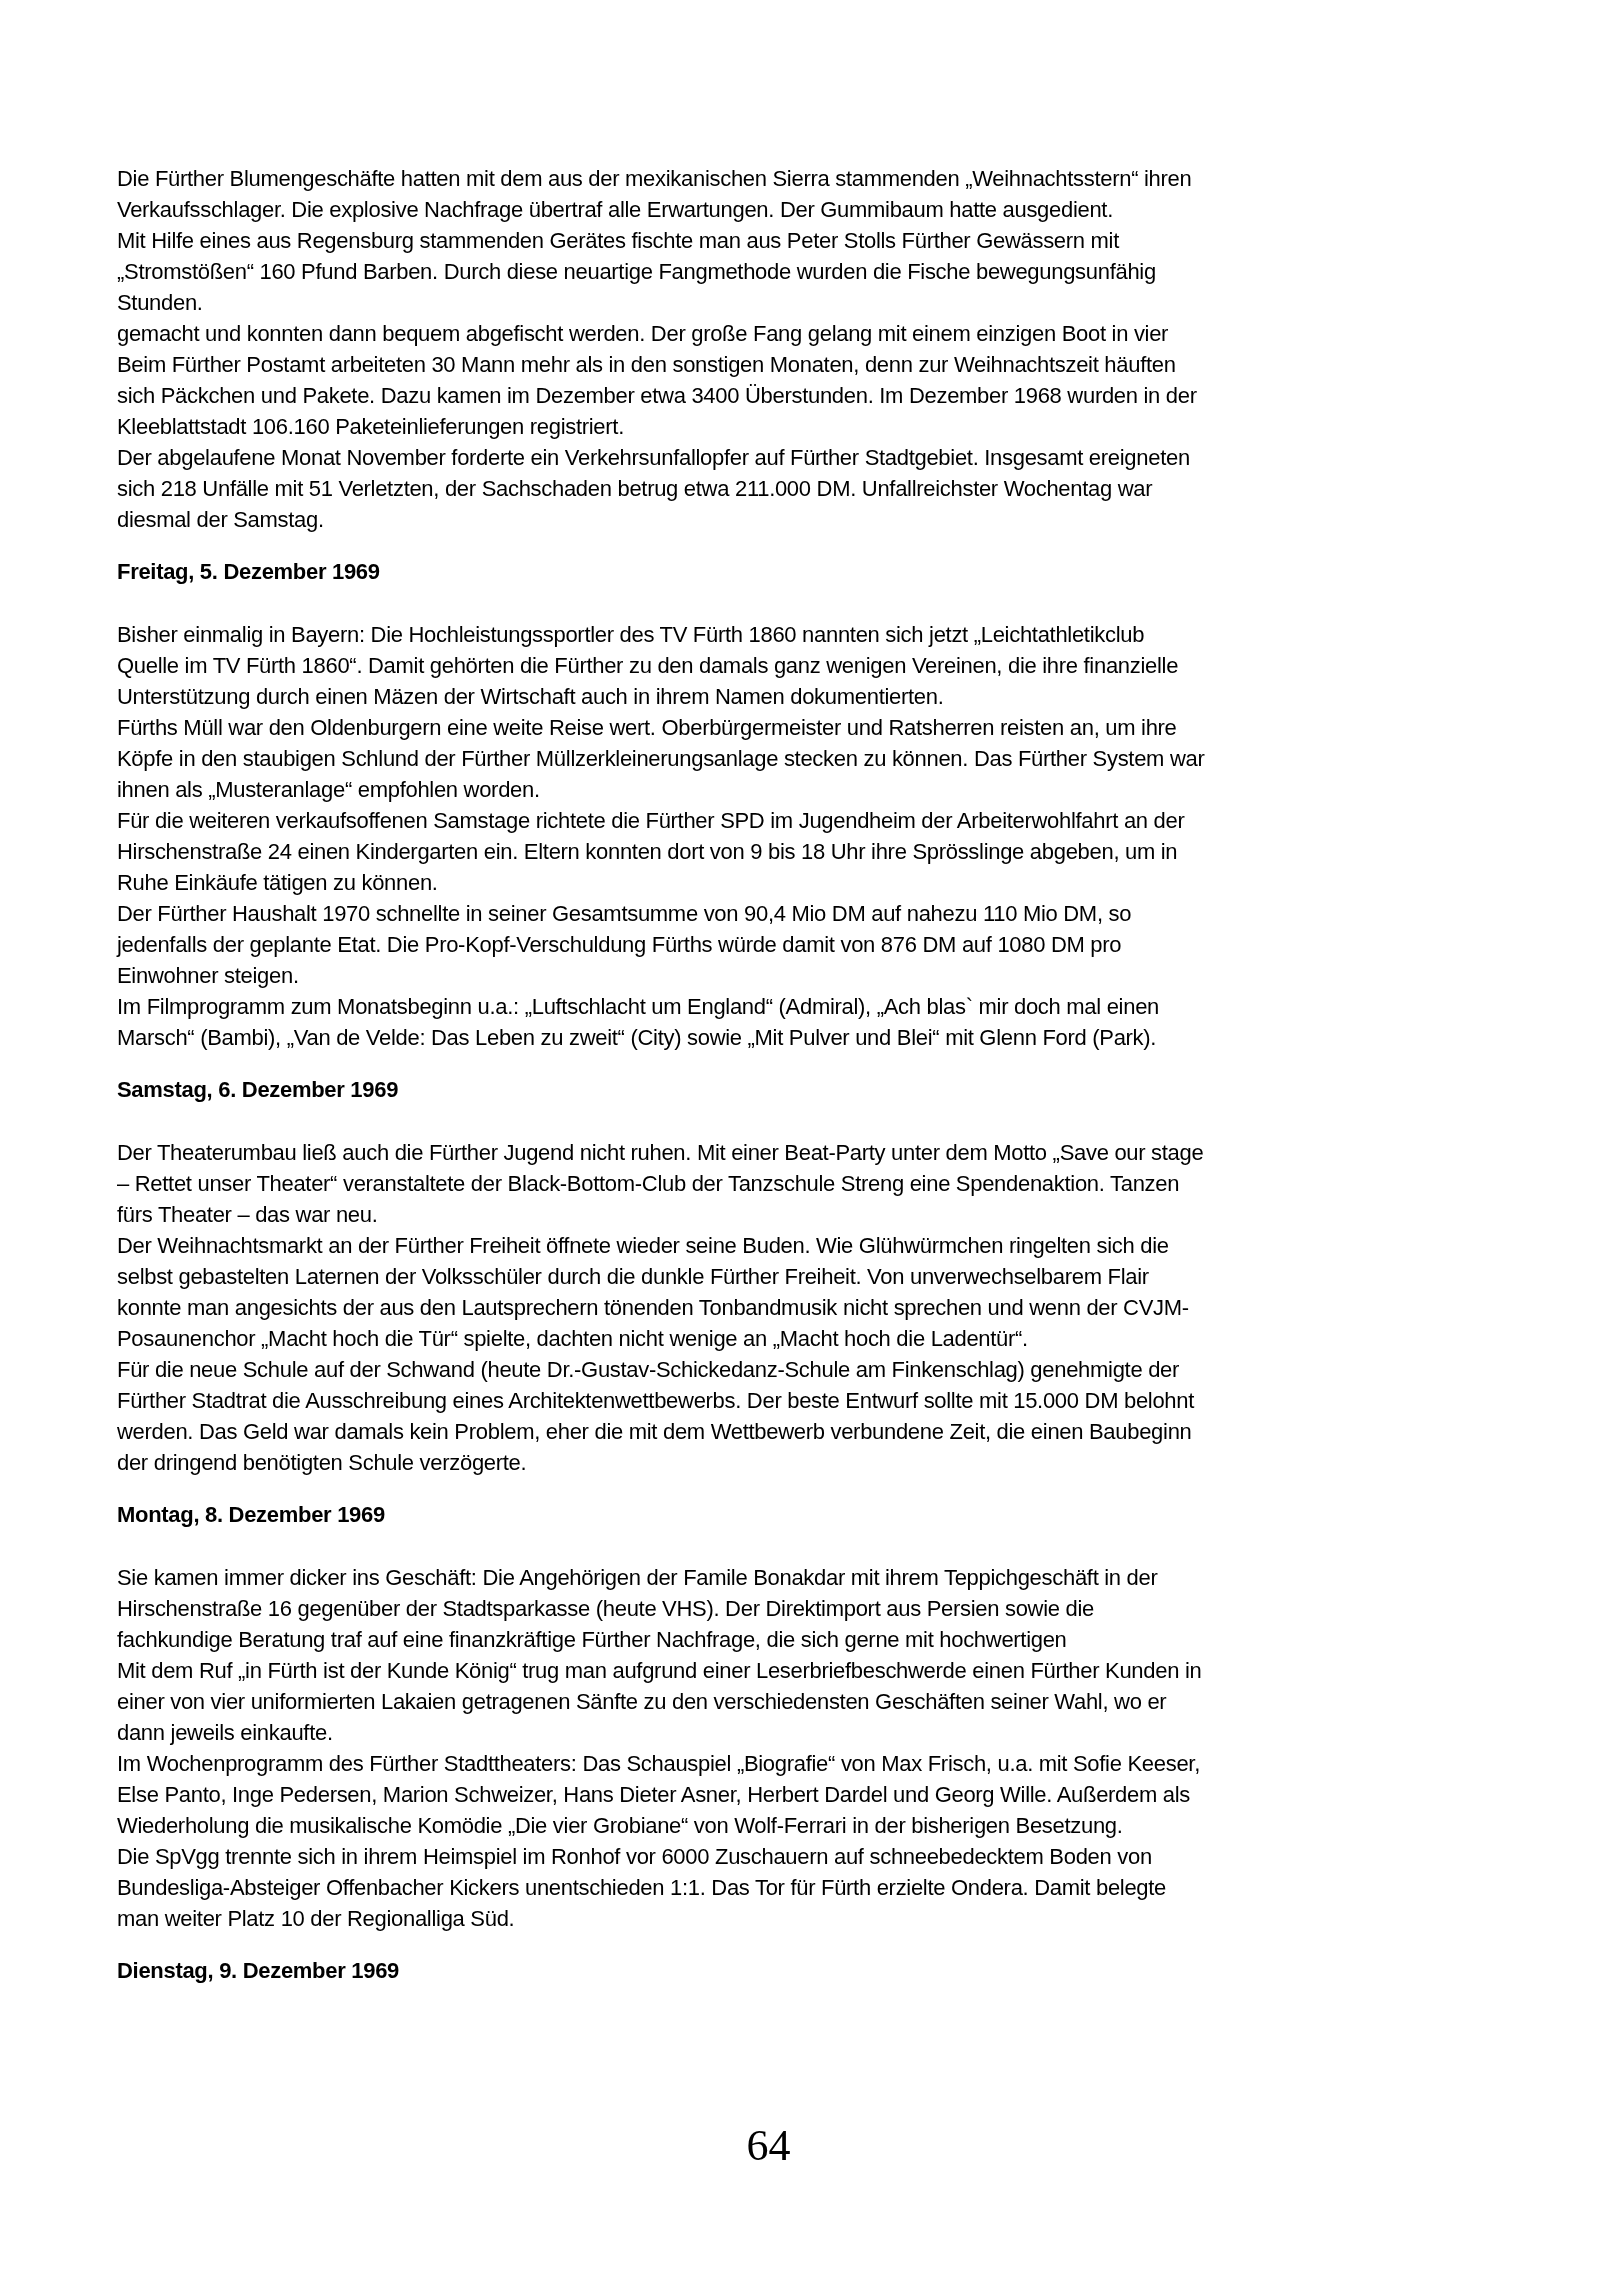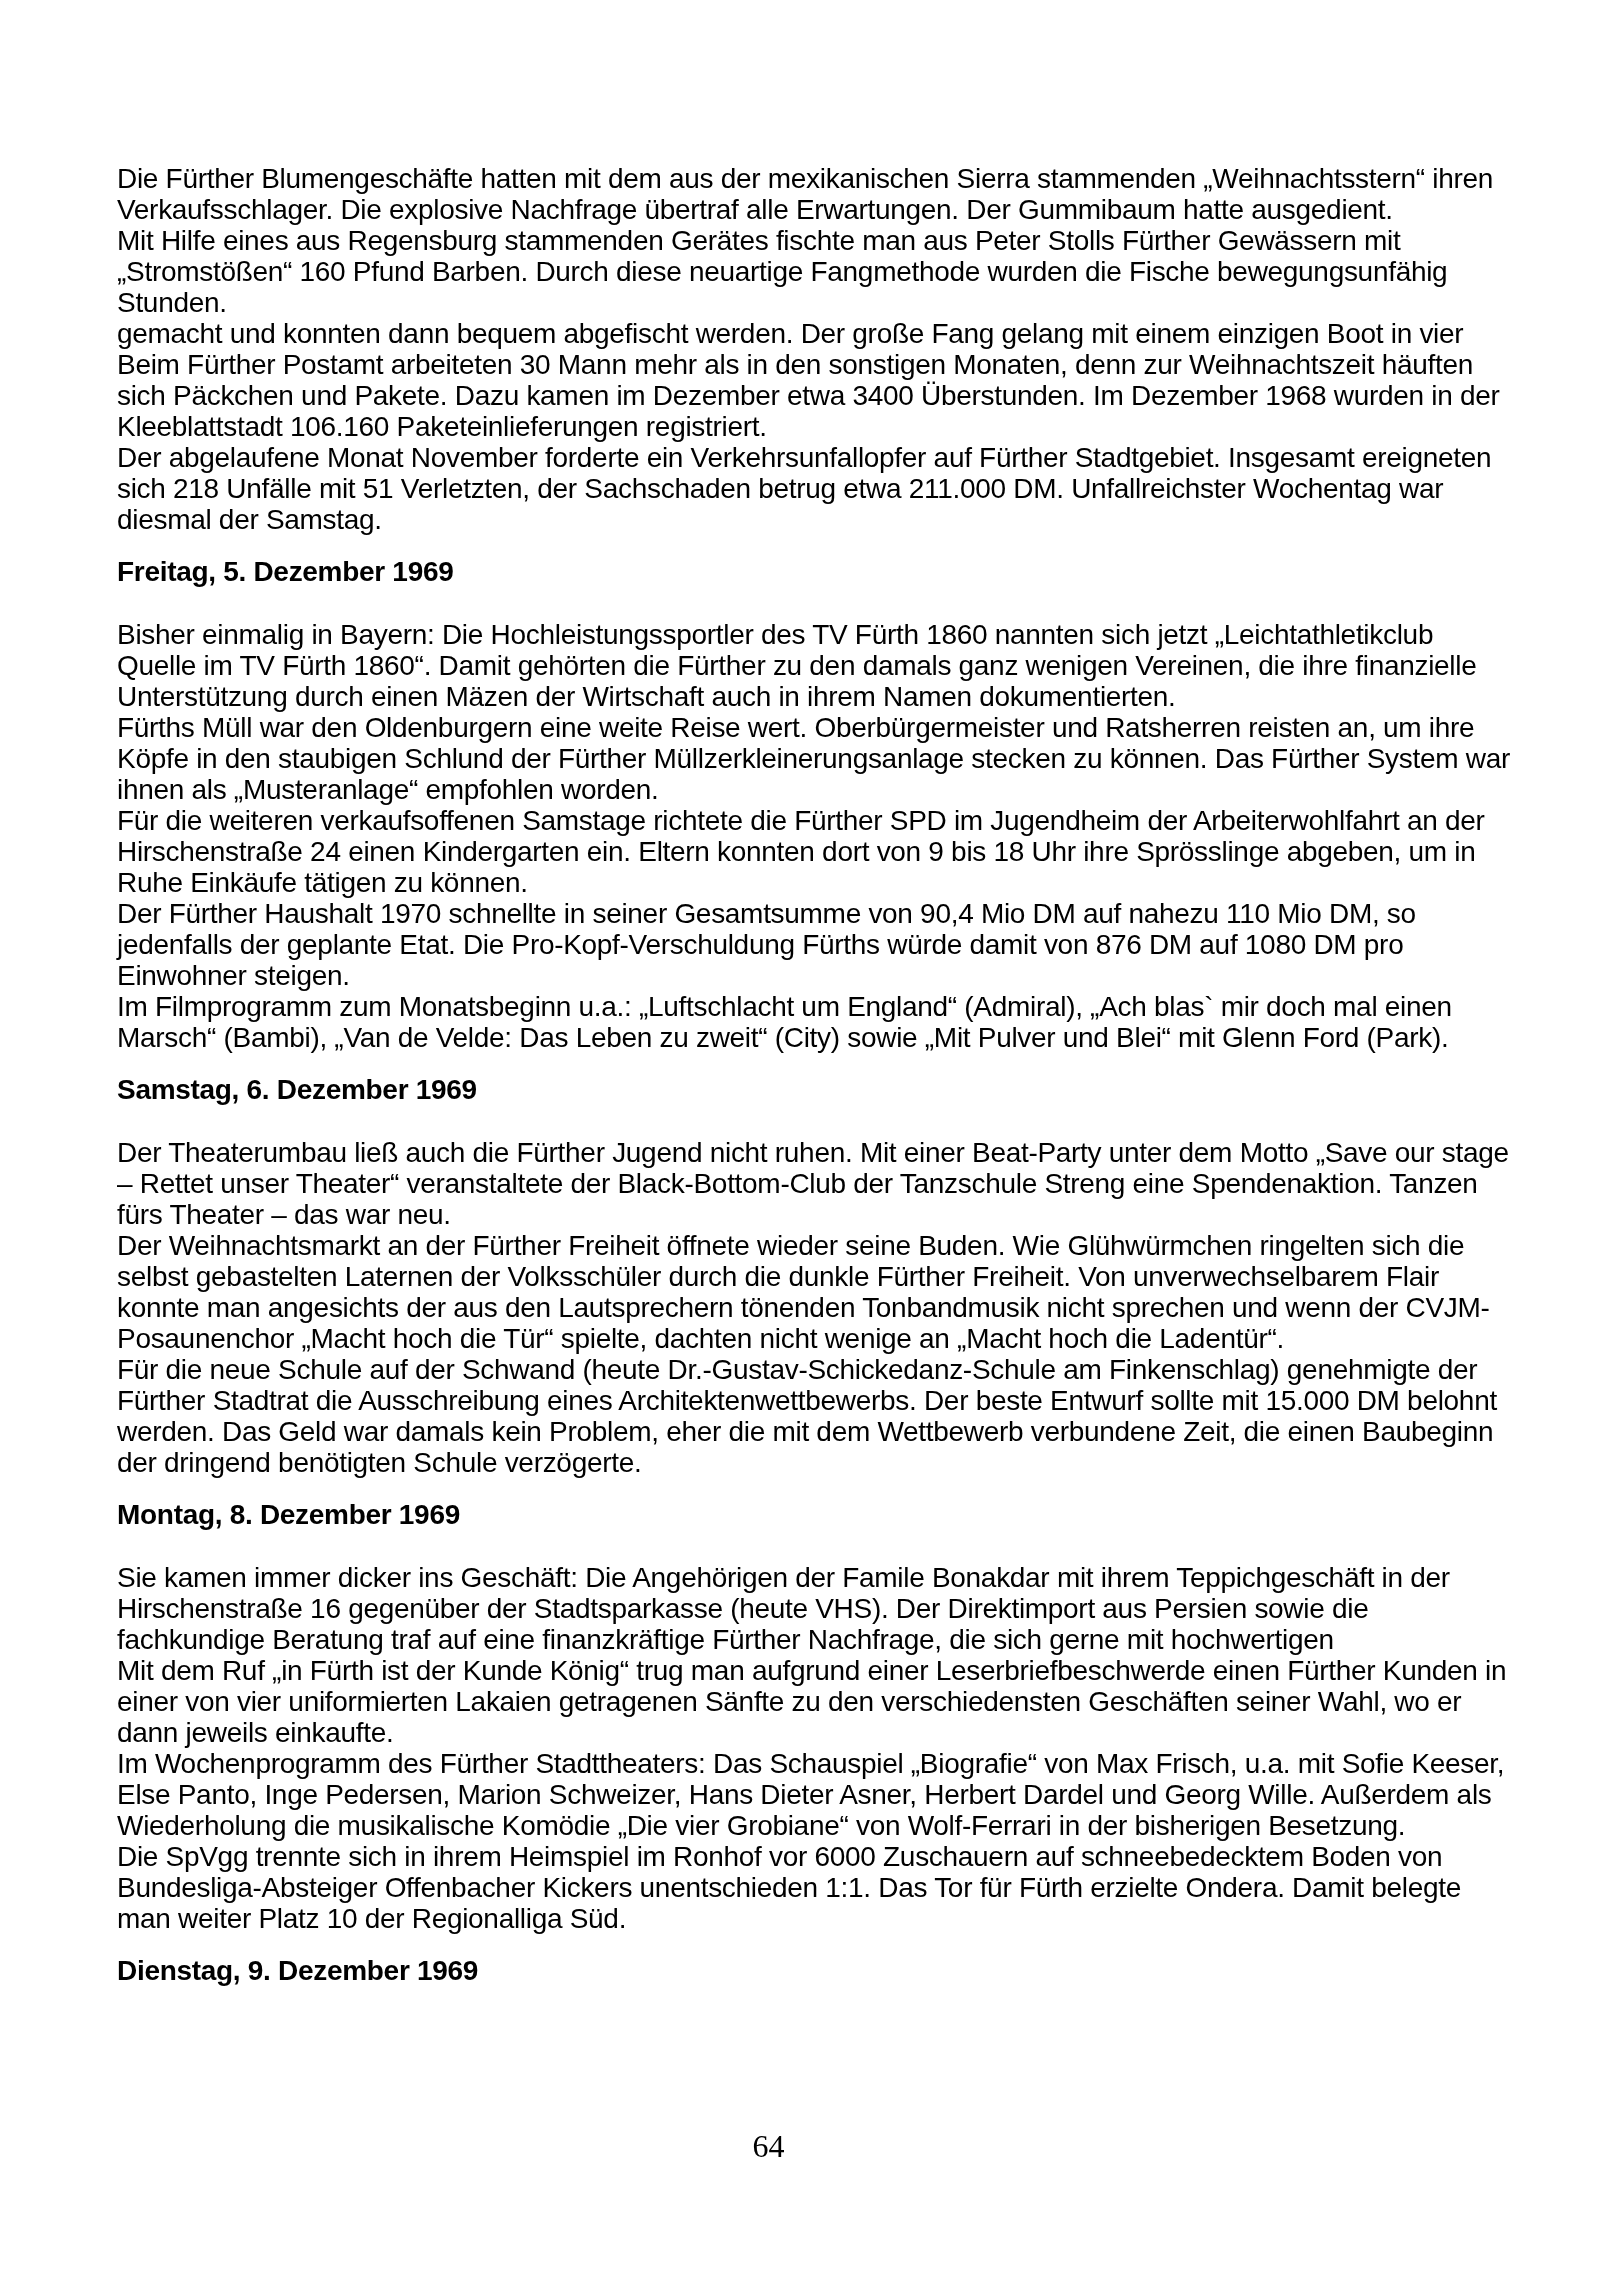--- a/index.html
+++ b/index.html
@@ -13,21 +13,21 @@
       position: relative;
       overflow: hidden;
       color: #000000;
     }
     .page {
       position: absolute;
       left: 117px;
       top: 163px;
       width: 1402px;
       font-family: "Liberation Sans", "DejaVu Sans", sans-serif;
-      font-size: 28px;
+      font-size: 22px;
       line-height: 31px;
       letter-spacing: -0.3px;
     }
     .section { margin: 0; }
     .line {
       display: block;
       white-space: nowrap;
       margin: 0;
     }
     .heading {
@@ -36,21 +36,21 @@
       margin: 21px 0 32px 0;
       white-space: nowrap;
     }
     .page-number {
       position: absolute;
       left: 0;
       width: 1537px;
       top: 2127px;
       text-align: center;
       font-family: "Liberation Serif", "DejaVu Serif", serif;
-      font-size: 32px;
+      font-size: 44px;
       line-height: 38px;
     }
   </style>
 </head>
 <body>
 
 <div class="page">
 
   <div class="section">
     <span class="line">Die Fürther Blumengeschäfte hatten mit dem aus der mexikanischen Sierra stammenden „Weihnachtsstern“ ihren</span>

